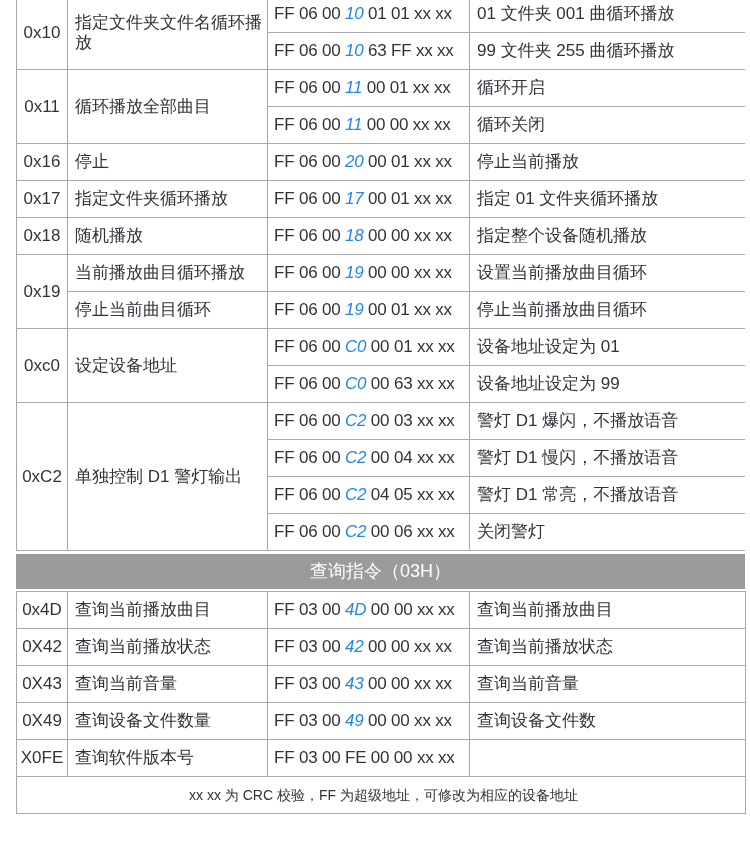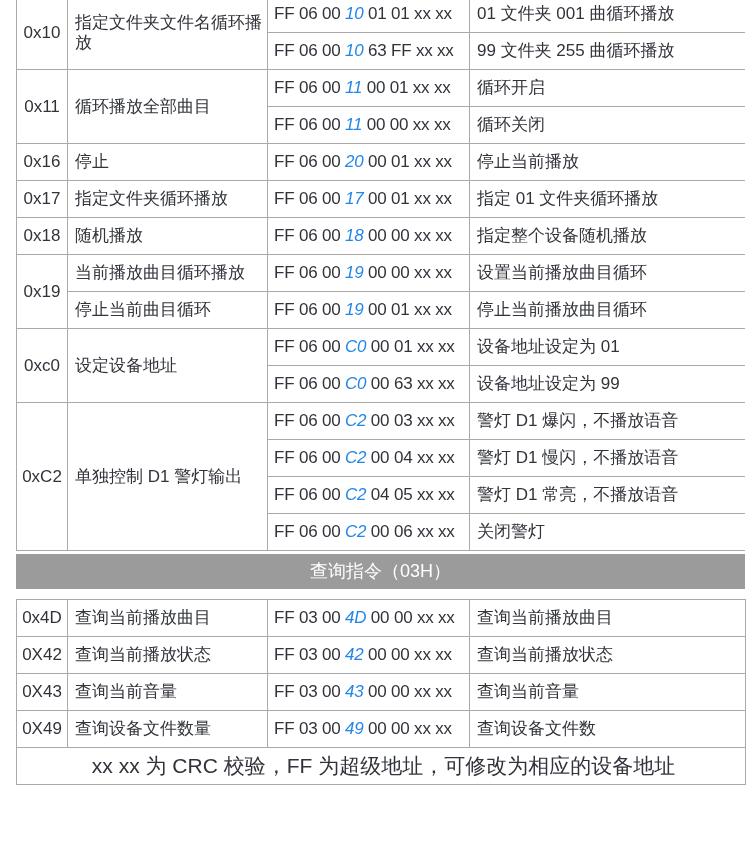--- a/index.html
+++ b/index.html
@@ -29,24 +29,24 @@
     overflow:hidden;
     white-space:normal;
     line-height:1.15;
   }
   td.id-cell{text-align:center;padding:0 1px;}
   td.hex-cell{
     padding-left:6px;
     letter-spacing:-0.2px;
     white-space:nowrap;
   }
-  td.footer-cell{text-align:center;font-size:21px;}
+  td.footer-cell{text-align:center;font-size:14px;}
   .hex-code.blue{color:var(--accent);font-style:italic;}
   .band{
-    margin:3px 0 10px 0;
+    margin:3px 0 2px 0;
     height:35px;
     background:var(--band);
     color:#fff;
     font-size:18px;
     text-align:center;
     line-height:35px;
   }
 </style>
 </head>
 <body>
@@ -170,20 +170,26 @@
           <td class="desc-cell" rowspan="1">查询当前音量</td>
           <td class="hex-cell"><span class="hex-prefix">FF 03 00</span> <span class="hex-code blue">43</span> <span class="hex-suffix">00 00 xx xx</span></td>
           <td class="result-cell">查询当前音量</td>
         </tr>
         <tr>
           <td class="id-cell" rowspan="1">0X49</td>
           <td class="desc-cell" rowspan="1">查询设备文件数量</td>
           <td class="hex-cell"><span class="hex-prefix">FF 03 00</span> <span class="hex-code blue">49</span> <span class="hex-suffix">00 00 xx xx</span></td>
           <td class="result-cell">查询设备文件数</td>
         </tr>
+        <tr>
+          <td class="id-cell" rowspan="1">X0FE</td>
+          <td class="desc-cell" rowspan="1">查询软件版本号</td>
+          <td class="hex-cell"><span class="hex-prefix">FF 03 00</span> <span class="hex-code">FE</span> <span class="hex-suffix">00 00 xx xx</span></td>
+          <td class="result-cell"></td>
+        </tr>
       </tbody>
     <tfoot>
       <tr>
         <td colspan="4" class="footer-cell">xx xx 为 CRC 校验，FF 为超级地址，可修改为相应的设备地址</td>
       </tr>
     </tfoot>
   </table>
 
 </div>
 

